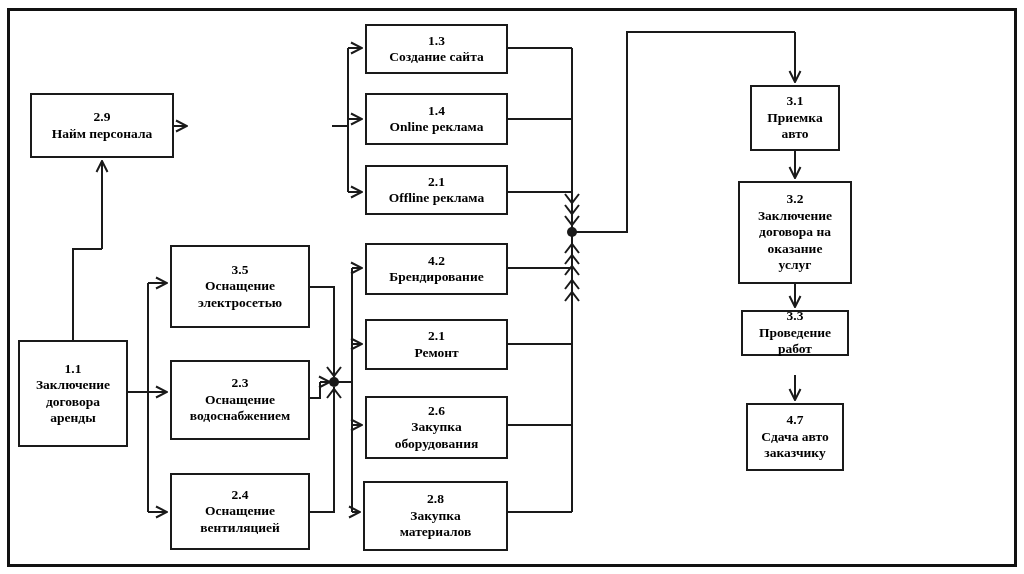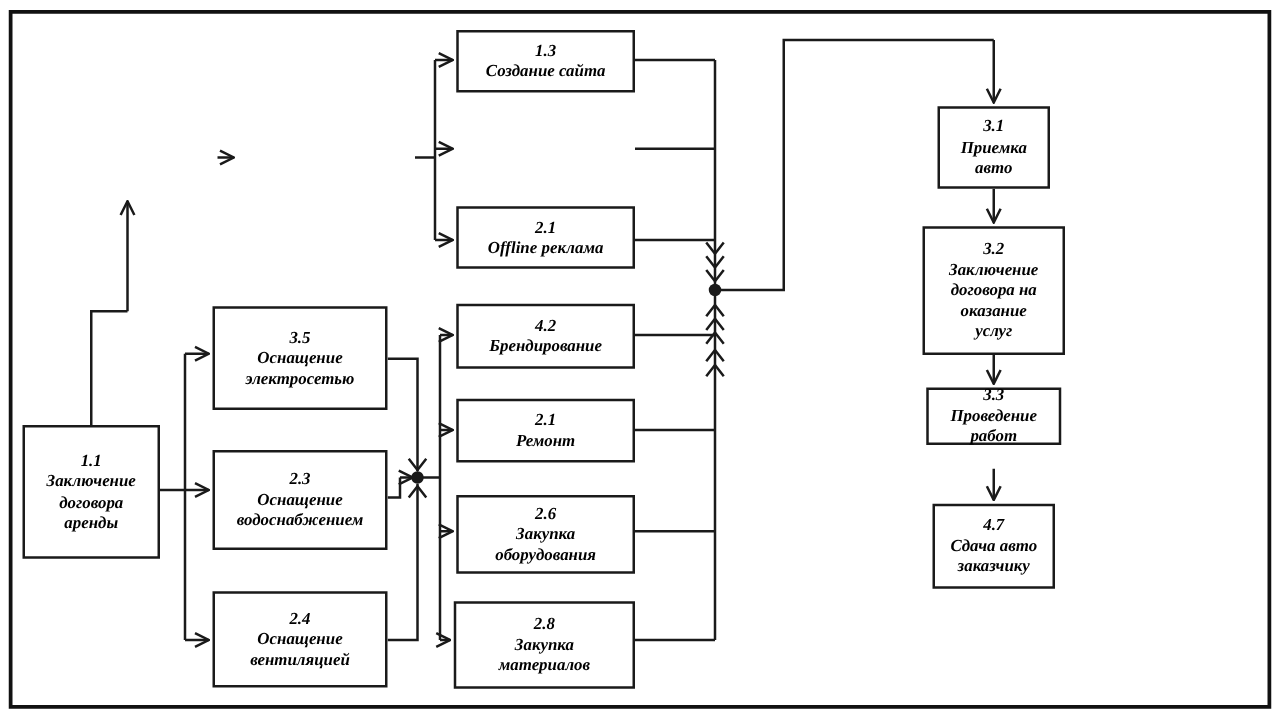--- a/index.html
+++ b/index.html
@@ -37,21 +37,20 @@
     justify-content: center;
     text-align: center;
   }
   .node-text {
     white-space: pre-line;
     font-weight: 700;
     font-size: 13.5px;
     line-height: 16.5px;
     color: #000000;
     padding: 1px 2px;
-    font-style: italic;
   }
 </style>
 </head>
 <body>
 
 <div id="canvas">
 
   <svg id="connectors" width="1024" height="574" viewBox="0 0 1024 574" xmlns="http://www.w3.org/2000/svg">
     <defs>
       <marker id="arrow" viewBox="0 0 14 14" markerWidth="14" markerHeight="14" refX="13" refY="7" orient="auto" markerUnits="userSpaceOnUse">
@@ -120,27 +119,35 @@
     </g>
   </svg>
 
   <div class="node" style="left:18px;  top:340px; width:110px; height:107px">
     <div class="node-text">1.1
 Заключение
 договора
 аренды</div>
   </div>
 
+  <div class="node" style="left:30px;  top:93px;  width:144px; height:65px">
+    <div class="node-text">2.9
+Найм персонала</div>
+  </div>
 
 
   <div class="node" style="left:365px; top:24px;  width:143px; height:50px">
     <div class="node-text">1.3
 Создание сайта</div>
   </div>
 
+  <div class="node" style="left:365px; top:93px;  width:143px; height:52px">
+    <div class="node-text">1.4
+Online реклама</div>
+  </div>
 
   <div class="node" style="left:365px; top:165px; width:143px; height:50px">
     <div class="node-text">2.1
 Offline реклама</div>
   </div>
 
   <div class="node" style="left:170px; top:245px; width:140px; height:83px">
     <div class="node-text">3.5
 Оснащение
 электросетью</div>

